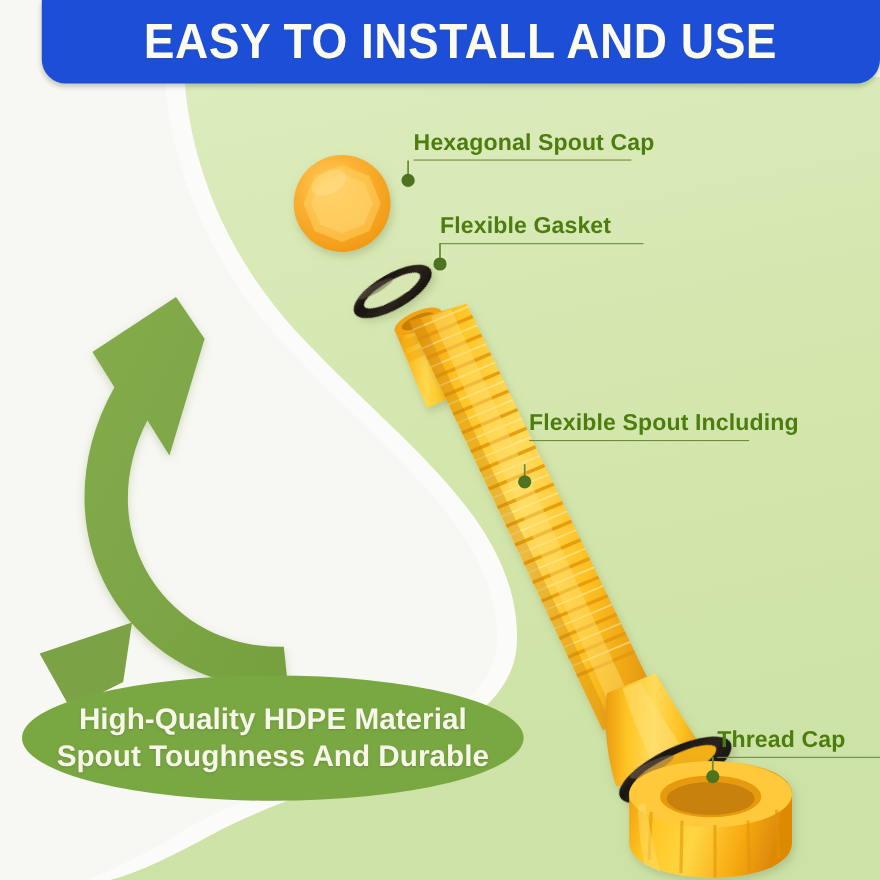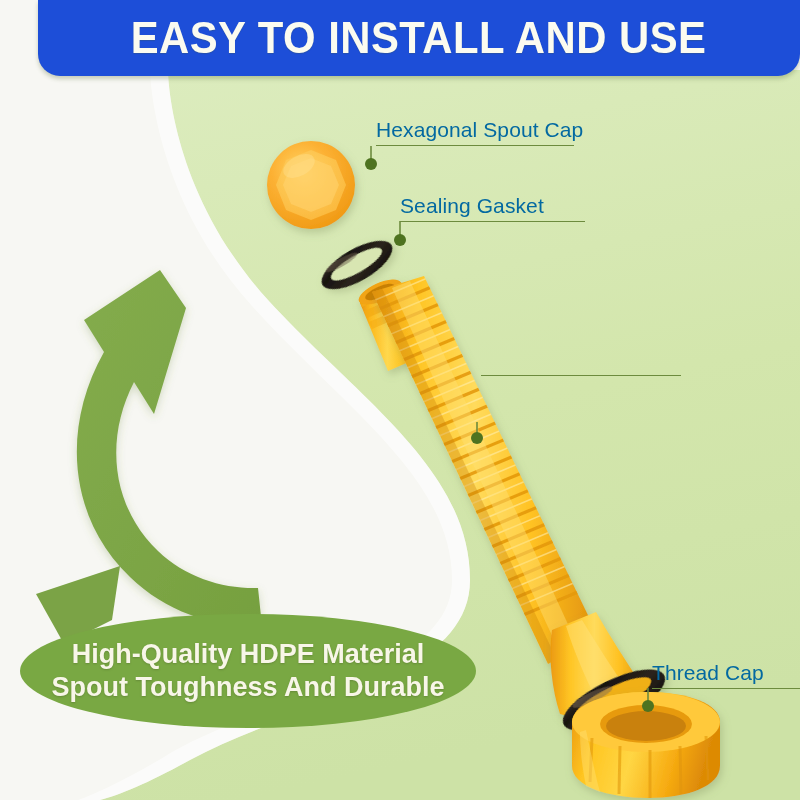--- a/index.html
+++ b/index.html
@@ -57,26 +57,27 @@
     position: absolute;
     left: 0; top: 0;
     width: 800px; height: 800px;
     z-index: 20;
   }
 
   
   .callout {
     position: absolute;
     z-index: 60;
-    color: #0369a1;
+    color: #4d7c0f;
     font-family: "Liberation Sans", sans-serif;
     font-size: 21px;
     line-height: 25px;
     white-space: nowrap;
     letter-spacing: 0.1px;
+    font-weight: bold;
   }
   .callout .ctext { display: block; }
   .callout .crule {
     display: block;
     height: 1px;
     background: #6d8b3e;
     margin-top: 3px;
   }
 
   #callout-hex   { left: 376px; top: 117px; }
@@ -385,25 +386,26 @@
       <circle cx="648" cy="706" r="6"></circle>
     </g>
   </svg>
 
   <div class="callout" id="callout-hex">
     <span class="ctext">Hexagonal Spout Cap</span>
     <span class="crule"></span>
   </div>
 
   <div class="callout" id="callout-seal">
-    <span class="ctext">Sealing Gasket</span>
+    <span class="ctext">Flexible Gasket</span>
     <span class="crule"></span>
   </div>
 
   <div class="callout" id="callout-flex">
+    <span class="ctext">Flexible  Spout Including</span>
     <span class="crule"></span>
   </div>
 
   <div class="callout" id="callout-thread">
     <span class="ctext">Thread Cap</span>
     <span class="crule"></span>
   </div>
 
   <div id="badge">
     <svg viewBox="0 0 460 118" width="460" height="118">

